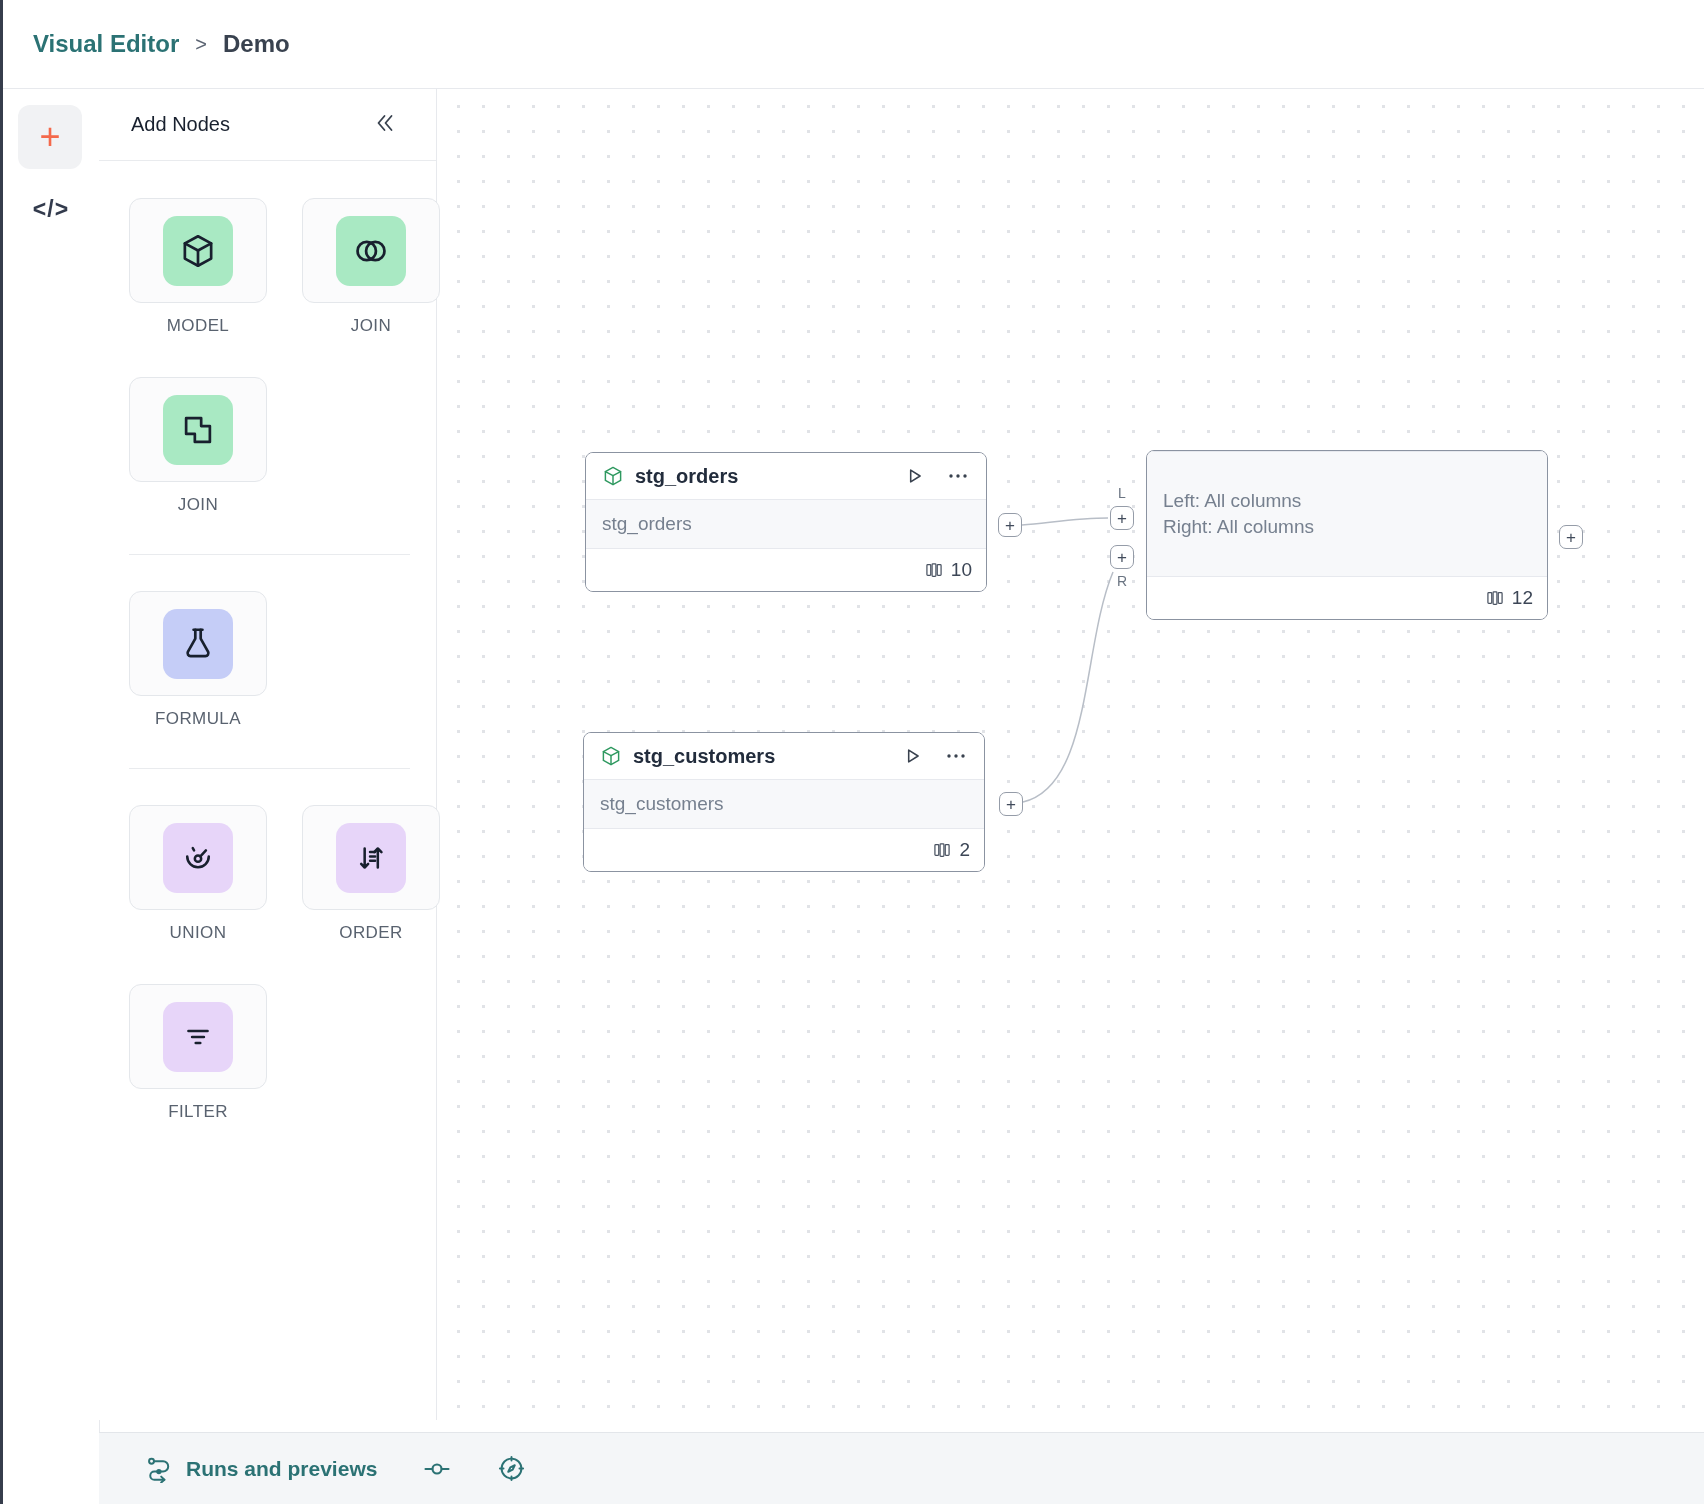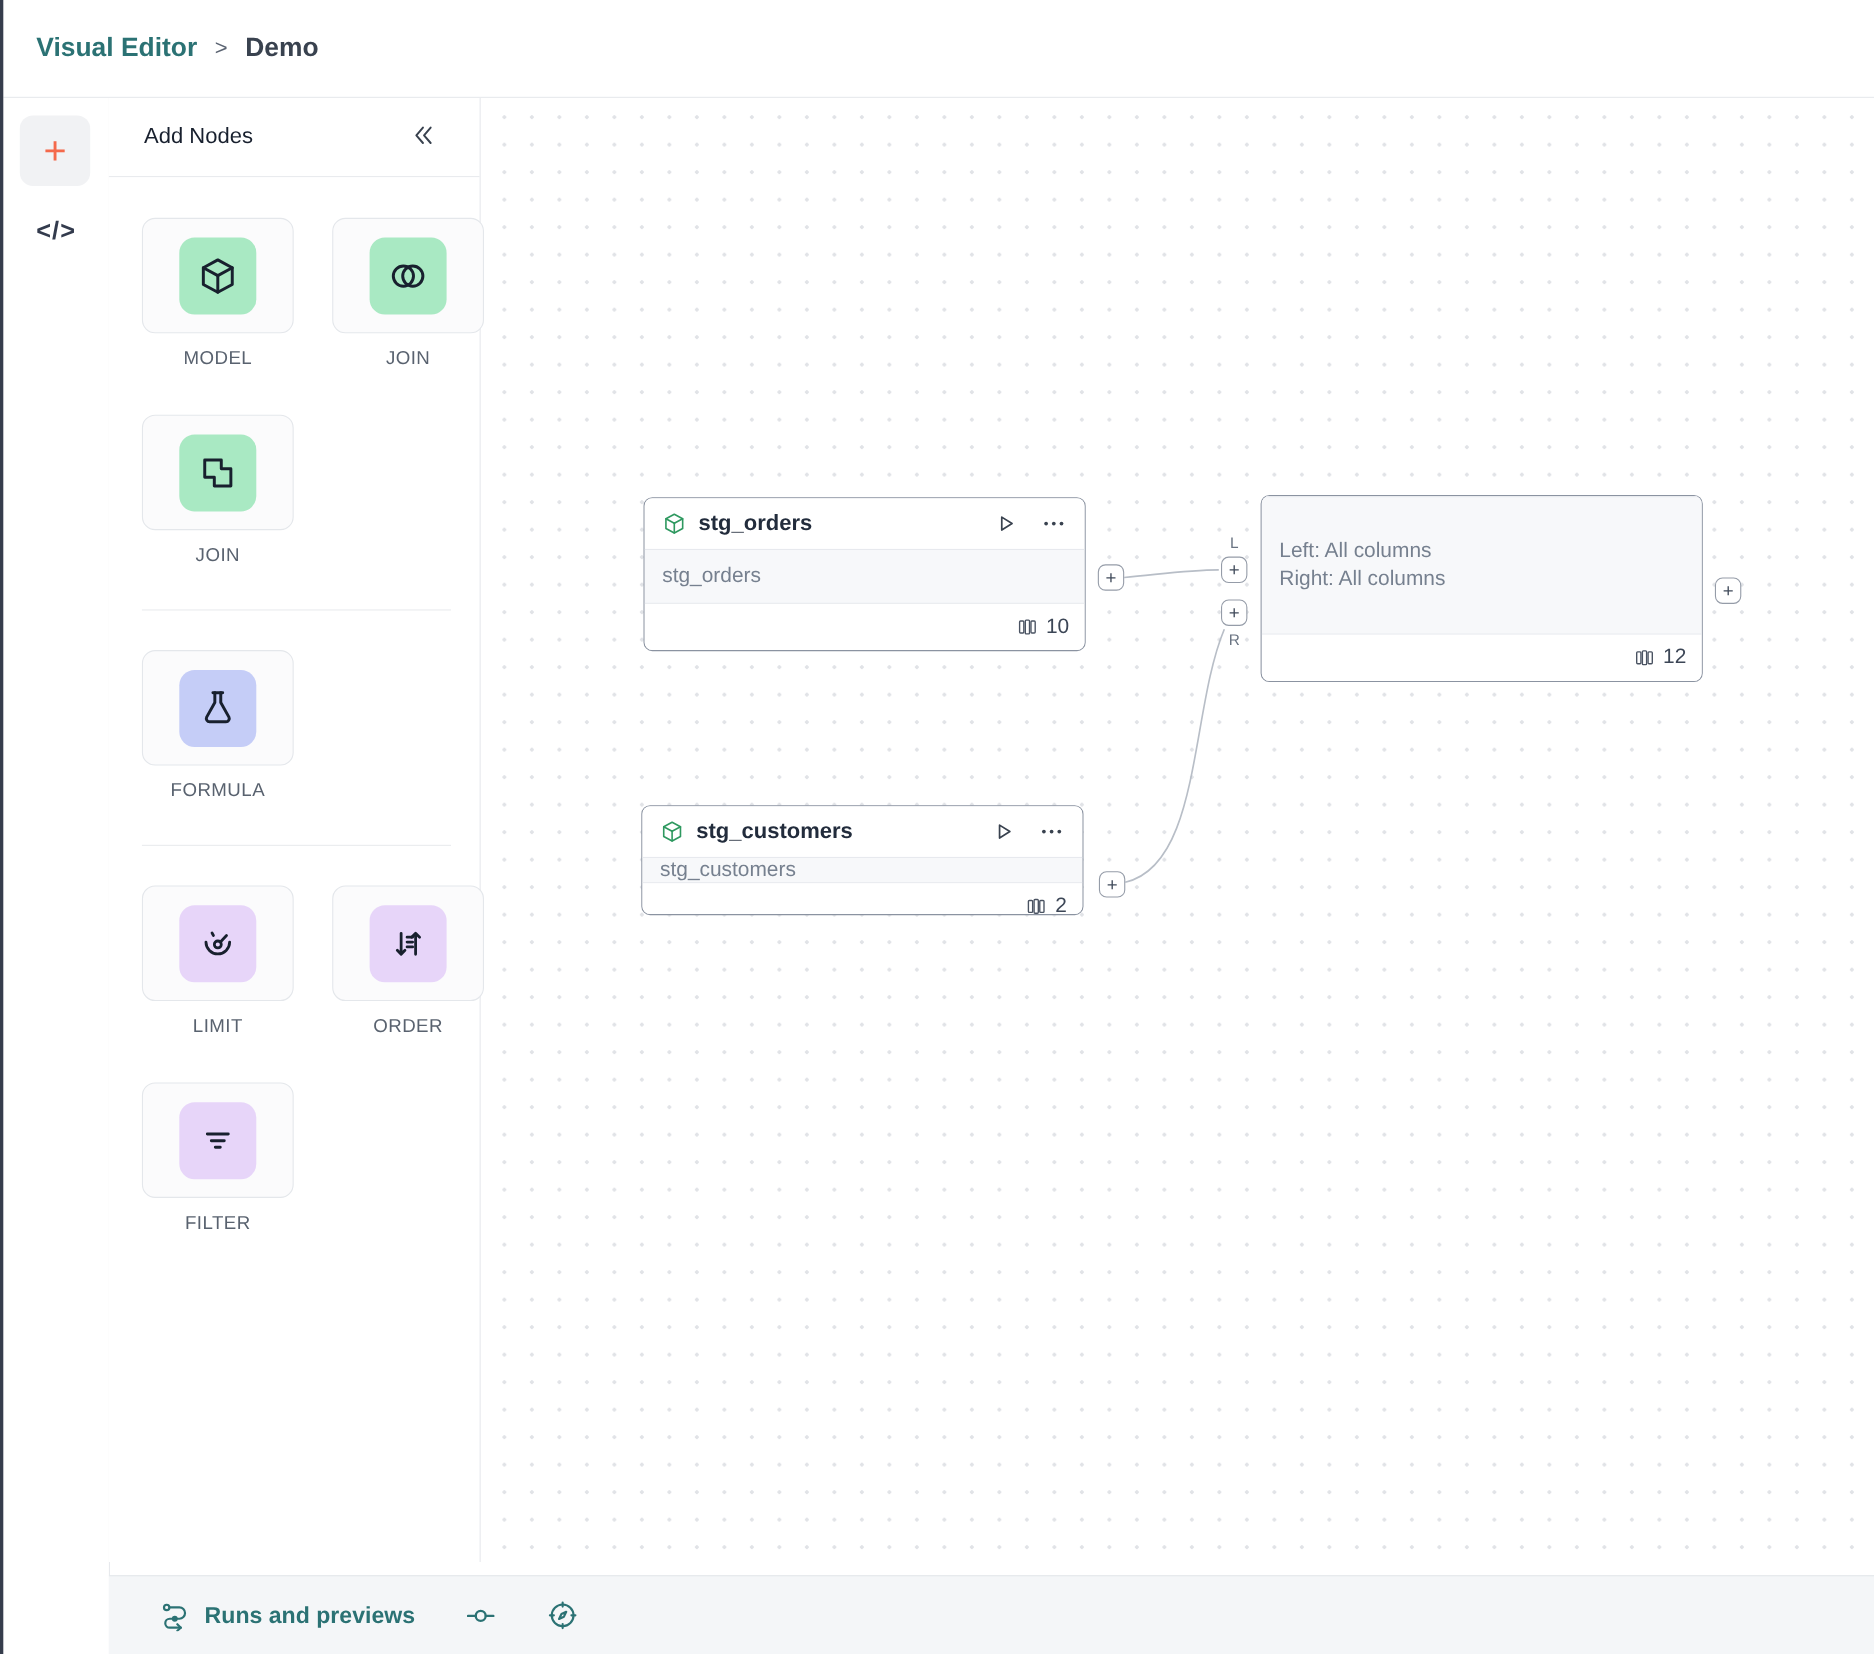--- a/index.html
+++ b/index.html
@@ -170,21 +170,21 @@
           <div class="pal-card">
             <div class="pal-tile tile-purple">
               <svg viewBox="0 0 24 24" fill="none" stroke="currentColor" stroke-width="1.6" stroke-linecap="round" stroke-linejoin="round">
                 <path d="M5.2 11A6.8 6.8 0 1 0 18.8 11"></path>
                 <circle cx="12" cy="12.4" r="2"></circle>
                 <path d="M13.5 11 17 7.2"></path>
                   <path d="M8.7 5.8l.8 1.4"></path>
               </svg>
             </div>
           </div>
-          <div class="pal-label">LIMIT</div>
+          <div class="pal-label">UNION</div>
         </div>
         <div class="pal-item">
           <div class="pal-card">
             <div class="pal-tile tile-purple">
               <svg viewBox="0 0 24 24" fill="none" stroke="currentColor" stroke-width="1.6" stroke-linecap="round" stroke-linejoin="round">
                 <path d="M8 6v12M8 18l-2.2-2.3M8 18l2.2-2.3"></path>
                 <path d="M16.3 18V6M16.3 6 14 8.3M16.3 6l2.3 2.3"></path>
                 <path d="M11.4 8.2h3.2M11.4 11h3.2M11.4 13.8h3.2"></path>
               </svg>
             </div>
@@ -241,21 +241,21 @@
       <div class="node-footer">
         <svg viewBox="0 0 24 24" fill="none" stroke="currentColor" stroke-width="1.5">
           <rect x="3.5" y="5.5" width="4.6" height="13" rx="1"></rect>
             <rect x="9.7" y="4.5" width="4.6" height="15" rx="1"></rect>
             <rect x="15.9" y="5.5" width="4.6" height="13" rx="1"></rect>
         </svg>
         <span>10</span>
       </div>
     </div>
 
-    <div class="node" style="left:146px;top:644px;height:100px;">
+    <div class="node" style="left:146px;top:644px;height:140px;">
       <div class="node-header">
         <span class="node-head-icon">
           <svg viewBox="0 0 24 24" fill="none" stroke="currentColor" stroke-width="1.6" stroke-linecap="round" stroke-linejoin="round">
             <path d="M12 2.7 20.3 7.2v9.6L12 21.3l-8.3-4.5V7.2Z"></path>
               <path d="M3.7 7.2 12 11.7l8.3-4.5"></path>
               <path d="M12 11.7v9.6"></path>
           </svg>
         </span>
         <span class="node-title">stg_customers</span>
         <button class="node-action">

